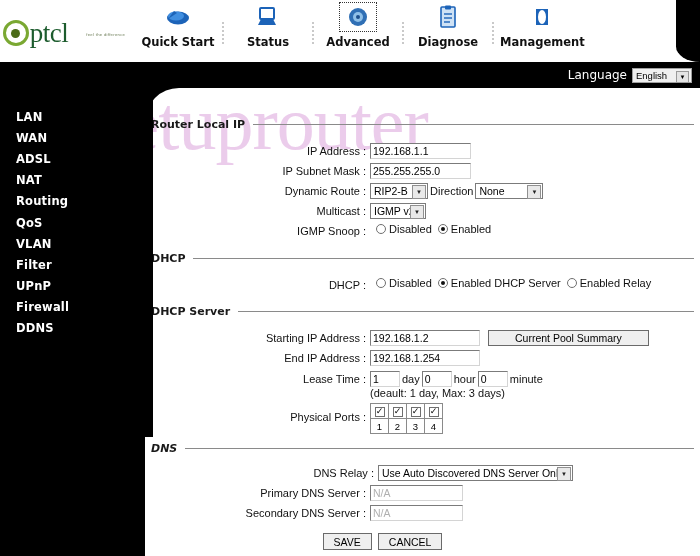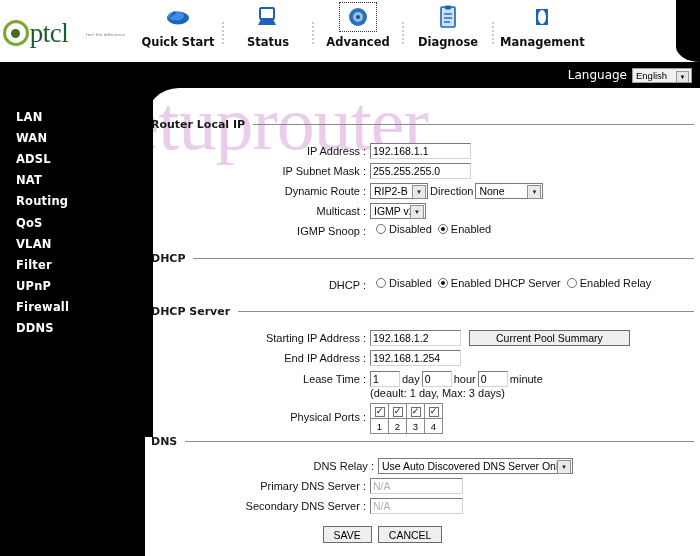--- a/index.html
+++ b/index.html
@@ -277,21 +277,21 @@
     font-size: 10.5px;
     font-family: "Liberation Sans", sans-serif;
     color: #000;
     padding: 0 2px;
     box-sizing: border-box;
     display: flex;
     align-items: center;
     line-height: 14px;
   }
   .txtbox.ip   { width: 101px; }
-  .txtbox.pool { width: 91px; }
+  .txtbox.pool { width: 110px; }
   .txtbox.num  { width: 30px; }
   .txtbox.dns  { width: 93px; color:#b0b0b0; }
 
   .selbox {
     border: 1px solid #7b7b7b;
     height: 16px;
     background: #fff;
     font-size: 10.5px;
     font-family: "Liberation Sans", sans-serif;
     display: flex;
@@ -632,21 +632,21 @@
               <td>1</td>
               <td>2</td>
               <td>3</td>
               <td>4</td>
             </tr>
           </tbody>
             </table>
         </div>
       </div>
 
-      <div class="sect" style="margin-top:1px;">
+      <div class="sect" style="margin-top:8px;font-style:italic;">
         <span class="sect-title">DNS</span>
         <span class="sect-rule"></span>
       </div>
 
       <div class="row" style="margin-top:10px;padding-left:8px;">
         <div class="rlabel">DNS Relay :</div>
         <div class="rfield">
           <div class="selbox dnsrelay">
             <span>Use Auto Discovered DNS Server Only</span>
             <span class="sarr">▼</span>

